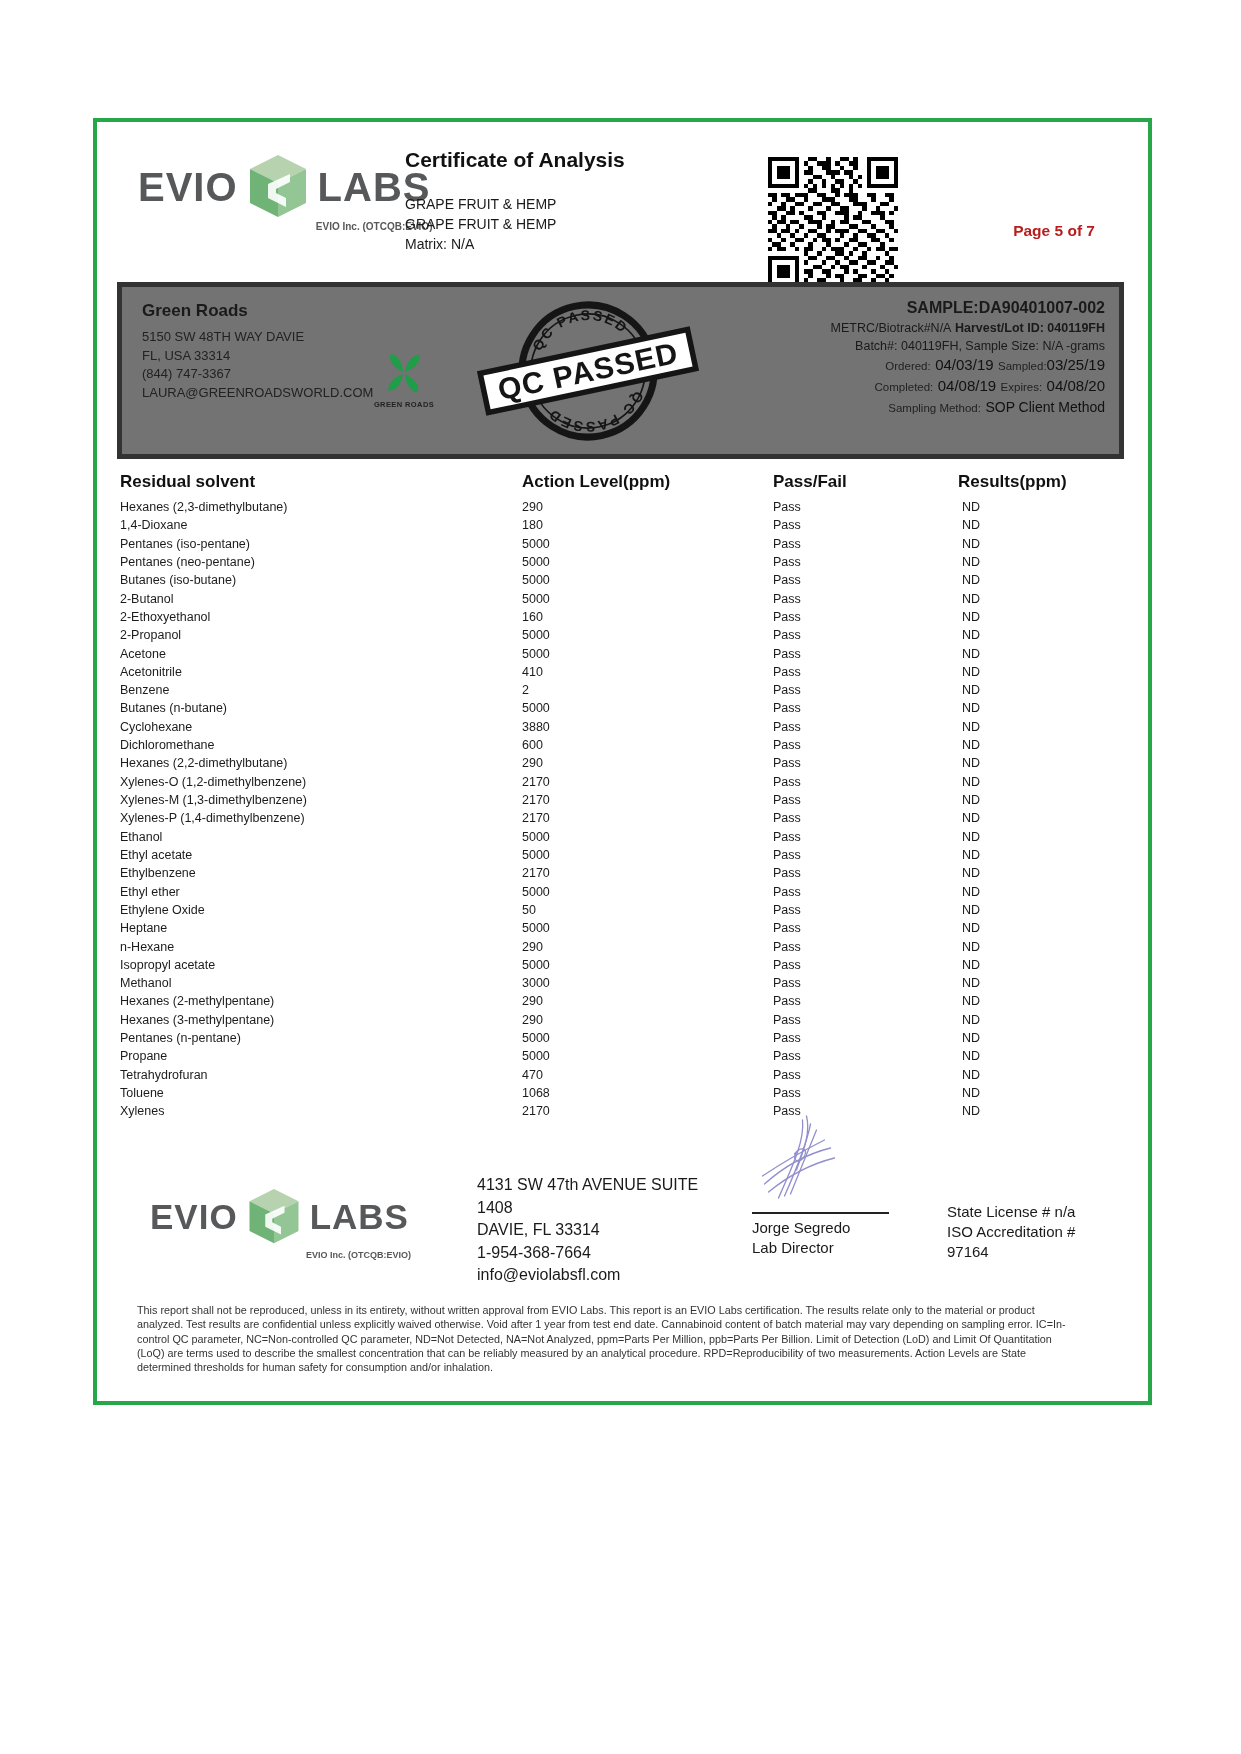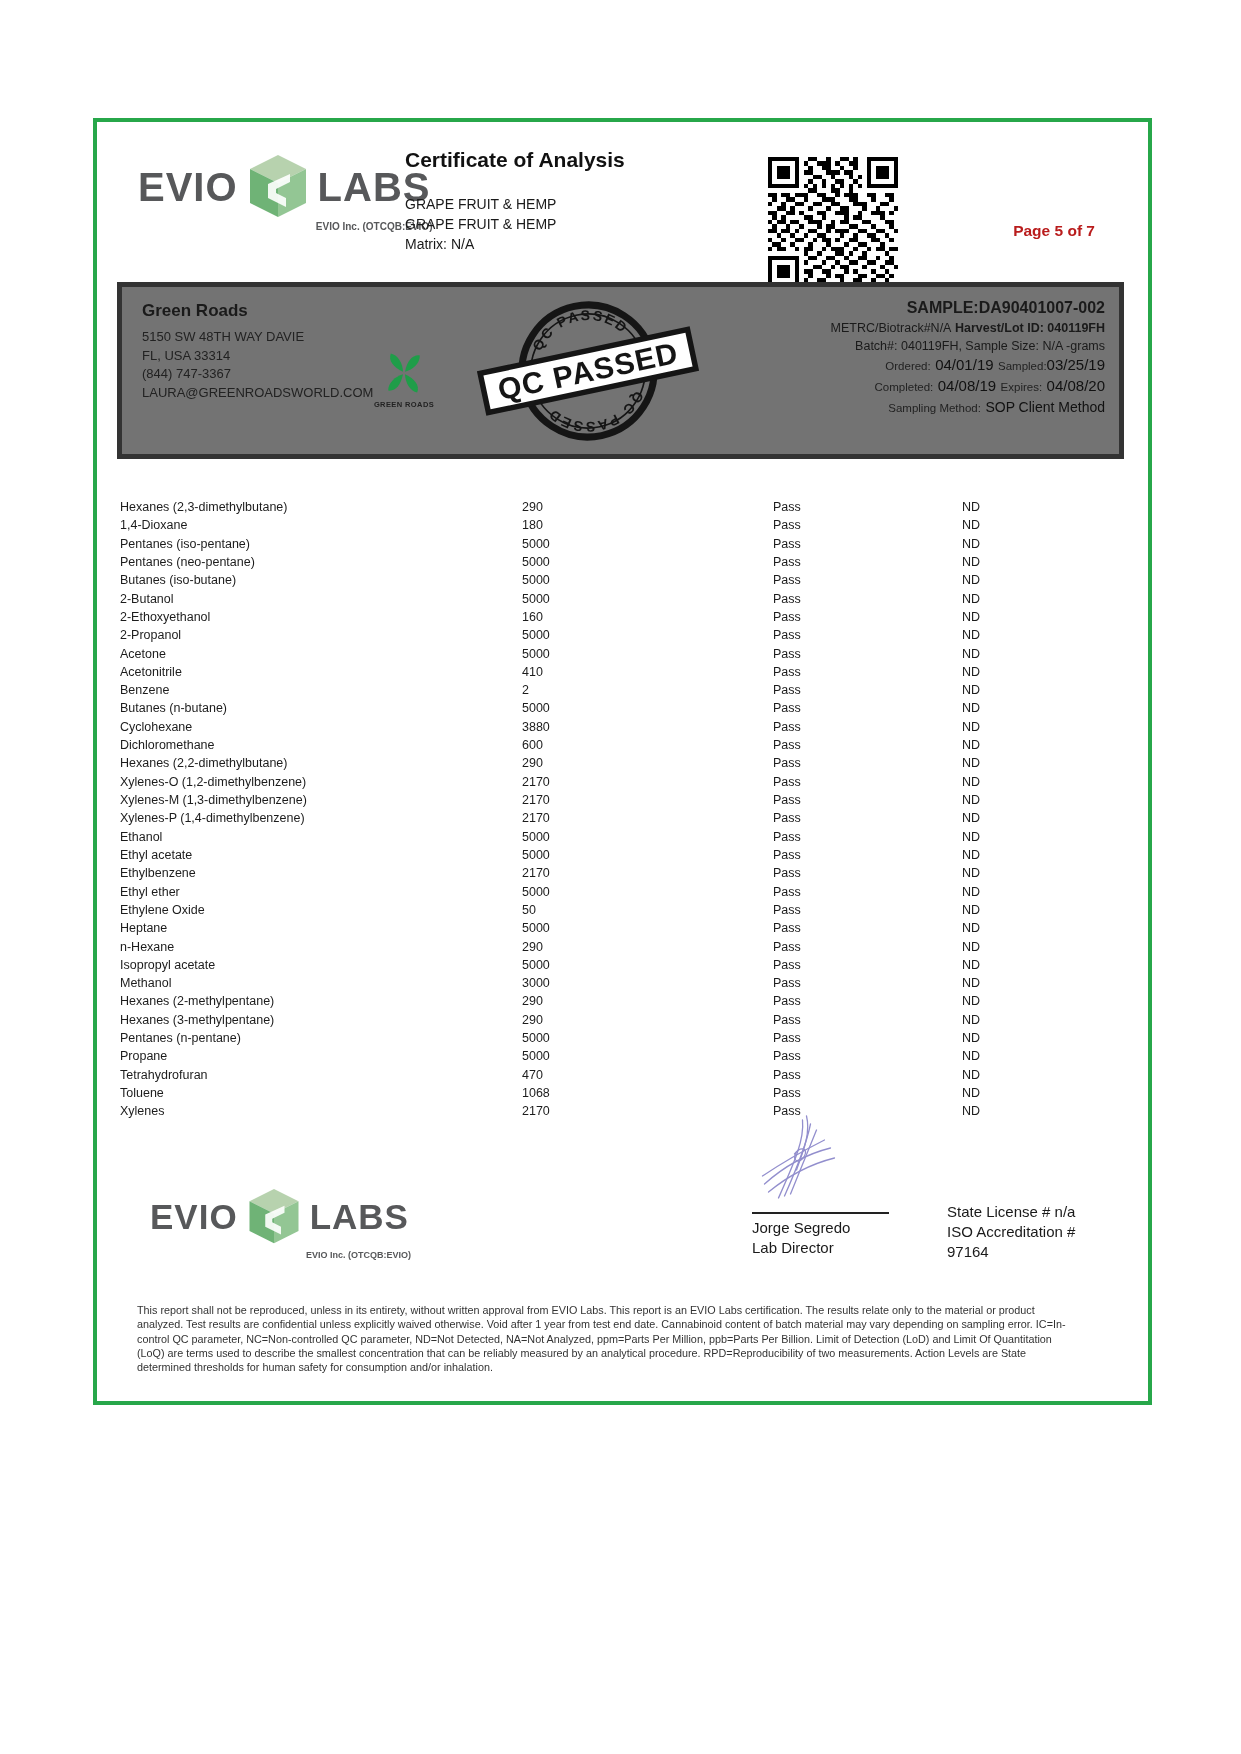--- a/index.html
+++ b/index.html
@@ -141,36 +141,42 @@
         <text x="0" y="10.5" font-size="30" font-weight="bold" fill="#151515" stroke="none" text-anchor="middle" letter-spacing="1" font-family="Liberation Sans, sans-serif">QC PASSED</text>
       </g>
     </svg>
 
     <div class="sample">
       <div class="s-line1"><span>SAMPLE:</span><span>DA90401007-002</span></div>
       <div class="s-line2"><span>METRC/Biotrack#N/A</span>&nbsp;<b>Harvest/Lot ID: 040119FH</b></div>
       <div class="s-line3">Batch#: 040119FH, Sample Size: N/A -grams</div>
       <div class="s-date-line">
         <span class="s-lbl">Ordered:</span>
-        <span class="s-val">04/01/19</span>
+        <span class="s-val">04/03/19</span>
         <span class="s-lbl">Sampled:</span><span class="s-val">03/25/19</span>
       </div>
       <div class="s-date-line">
         <span class="s-lbl">Completed:</span>
         <span class="s-val">04/08/19</span>
         <span class="s-lbl">Expires:</span>
         <span class="s-val">04/08/20</span>
       </div>
       <div class="s-method-line">
         <span class="s-lbl">Sampling Method:</span>
         <span class="s-val s-method">SOP Client Method</span>
       </div>
     </div>
   </div>
 
+  <div class="tbl-head">
+    <span class="col1">Residual solvent</span>
+    <span class="col2">Action Level(ppm)</span>
+    <span class="col3">Pass/Fail</span>
+    <span class="col4">Results(ppm)</span>
+  </div>
 
   <div class="tbl-rows">
       <div class="t-row">
       <span class="c1">Hexanes (2,3-dimethylbutane)</span>
       <span class="c2">290</span>
       <span class="c3">Pass</span>
       <span class="c4">ND</span>
     </div>
       <div class="t-row">
       <span class="c1">1,4-Dioxane</span>
@@ -377,20 +383,27 @@
     <svg class="cube" viewBox="0 0 64 68">
       <polygon points="32,2 60,16 32,30 4,16" fill="#b7d2ae"></polygon>
       <polygon points="4,16 32,30 32,64 4,50" fill="#6fb376"></polygon>
       <polygon points="60,16 60,50 32,64 32,30" fill="#93c694"></polygon>
       <path d="M44 21 L22 31 L22 45 L40 54 L40 45 L30 40 L30 36 L44 29 Z" fill="#ffffff" opacity="0.9"></path>
     </svg>
     <span class="word">LABS</span>
     <span class="logo-sub">EVIO Inc. (OTCQB:EVIO)</span>
   </div>
 
+  <div class="f-address">
+    <div>4131 SW 47th AVENUE SUITE</div>
+    <div>1408</div>
+    <div>DAVIE, FL 33314</div>
+    <div>1-954-368-7664</div>
+    <div>info@eviolabsfl.com</div>
+  </div>
 
   <svg class="scribble" viewBox="0 0 120 100">
     <g stroke="#8d89cb" fill="none" stroke-width="1.3" stroke-linecap="round" opacity="0.95">
       <path d="M58 6 C60 26 50 48 34 84"></path>
       <path d="M66 10 C62 30 52 55 40 82"></path>
       <path d="M72 16 C64 36 55 58 46 80"></path>
       <path d="M20 70 C40 52 62 40 86 34"></path>
       <path d="M24 78 C46 60 66 50 90 44"></path>
       <path d="M18 62 C42 46 60 36 80 26"></path>
       <path d="M50 40 c6 -8 14 -6 10 2 c-4 8 -14 6 -8 -4"></path>

